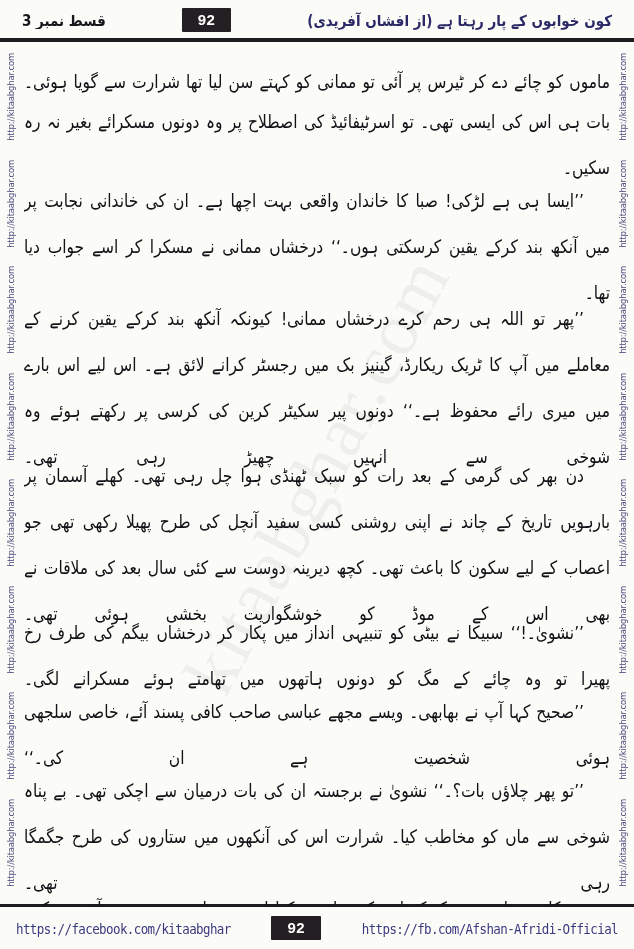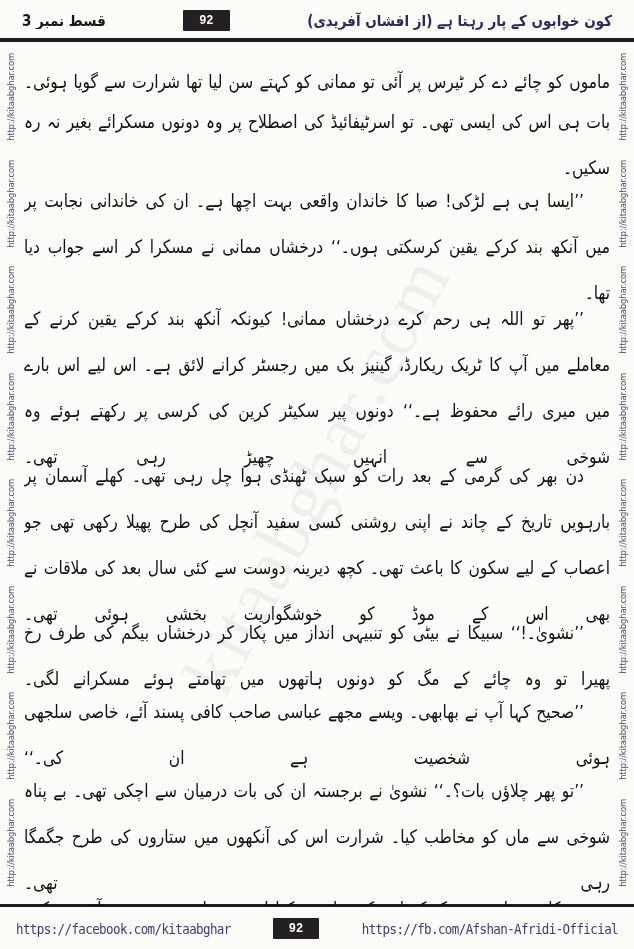--- a/index.html
+++ b/index.html
@@ -55,21 +55,21 @@
     color: #17161b;
     font-weight: 700;
     direction: rtl;
     white-space: nowrap;
     transform: scaleY(1.12);
   }
   .page-badge {
     background: #231f22;
     color: #ffffff;
     font-family: "Liberation Sans", sans-serif;
-    font-size: 12px;
+    font-size: 15px;
     font-weight: 700;
     padding: 4px 16px 5px 16px;
     line-height: 1;
     letter-spacing: 0.5px;
     display: inline-block;
     border-radius: 1px;
     direction: ltr;
   }
 
   #header-rule {

